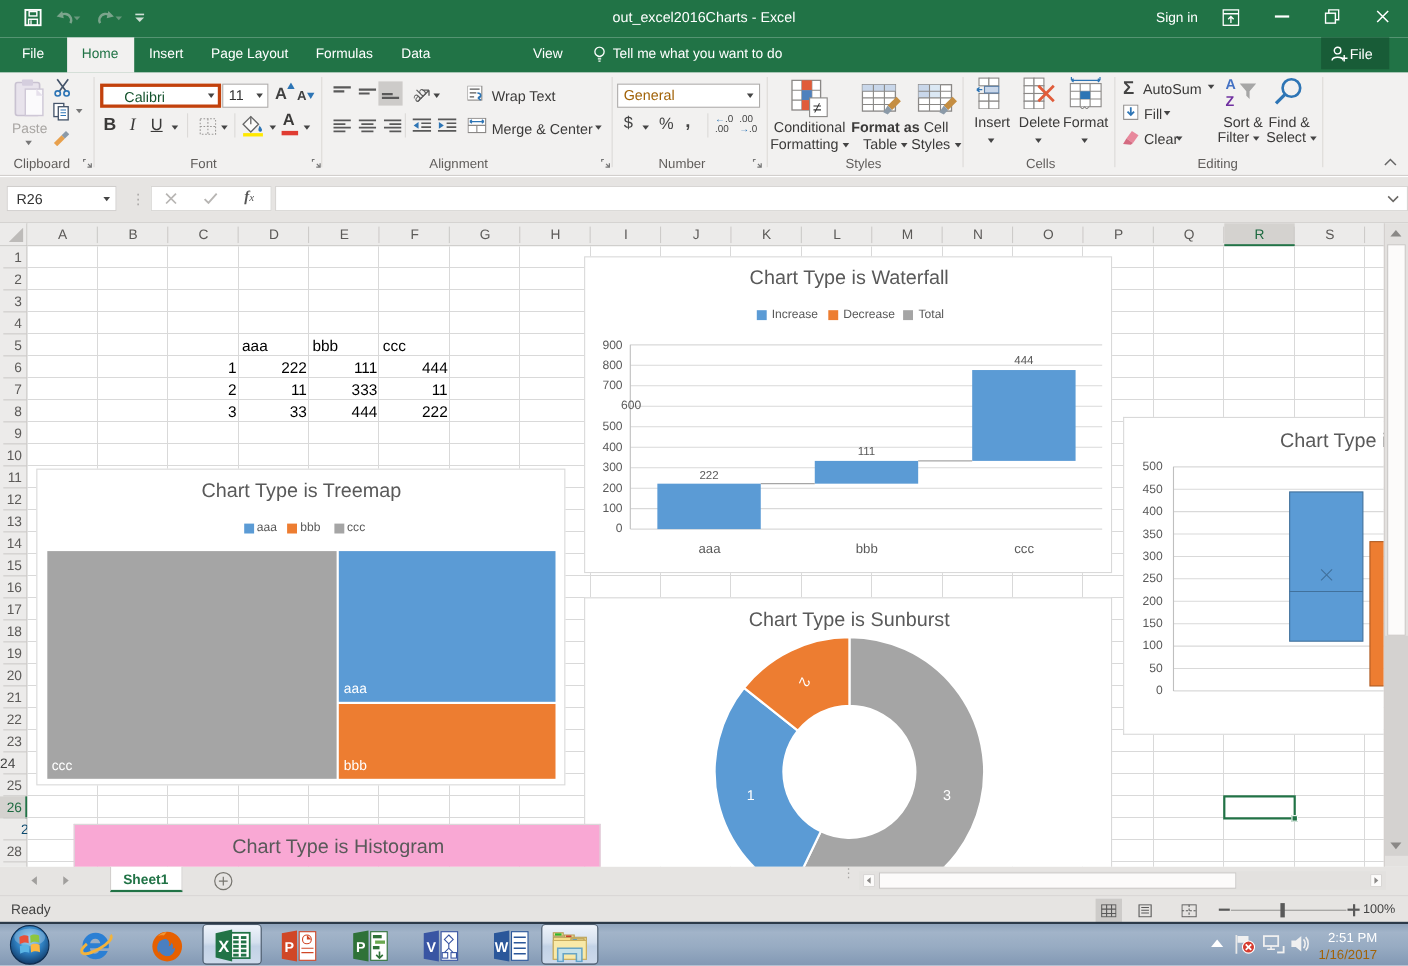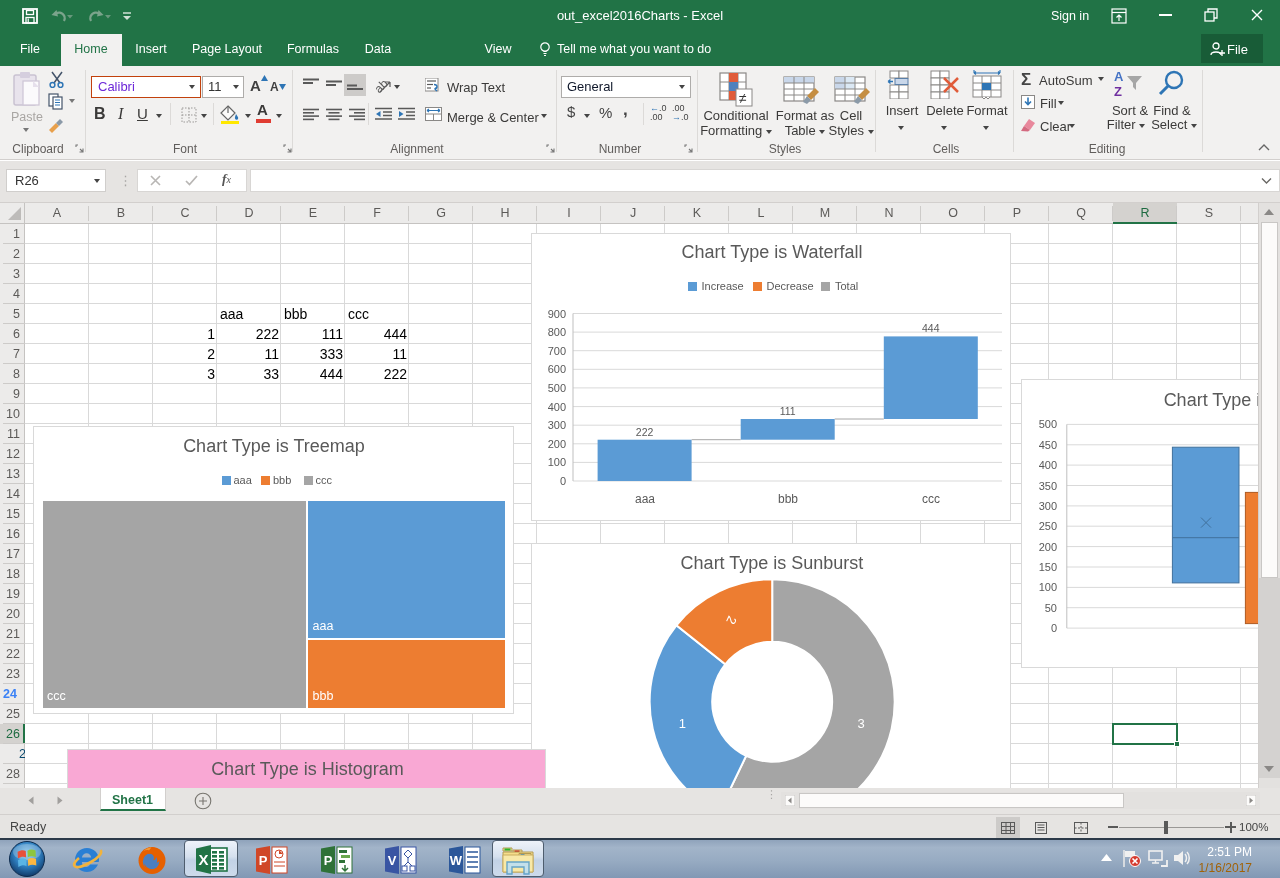--- a/index.html
+++ b/index.html
@@ -117,21 +117,21 @@
 <rect x="5" y="4" width="9" height="12" fill="#fff" stroke="#44546a" stroke-width="1.2"></rect>
 <line x1="7" y1="7" x2="12" y2="7" stroke="#2e75b5" stroke-width="1"></line>
 <line x1="7" y1="9.5" x2="12" y2="9.5" stroke="#2e75b5" stroke-width="1"></line>
 <line x1="7" y1="12" x2="12" y2="12" stroke="#2e75b5" stroke-width="1"></line>
 </svg>
 <div class="ab dd ddg" style="left:69px;top:99px;"></div>
 <svg class="ab" style="left:47px;top:116px" width="16" height="17" viewBox="0 0 16 17">
 <path d="M2 14 L9 7 L12 10 L5 17 Z" fill="#e8a04c"></path>
 <path d="M9 7 L13 3 L16 6 L12 10 Z" fill="#8b9aa8"></path>
 </svg>
-<div class="ab" style="left:91px;top:76px;width:110px;height:22px;background:#fff;border:1px solid #c2410c;font-size:13px;color:#6d28d9;line-height:20px;padding-left:6px;">Calibri</div>
+<div class="ab" style="left:91px;top:76px;width:110px;height:22px;background:#fff;border:3px solid #c2410c;font-size:13px;color:#14532d;line-height:20px;padding-left:19px;">Calibri</div>
 <div class="ab dd" style="left:189px;top:85px;"></div>
 <div class="ab" style="left:202px;top:76px;width:42px;height:22px;background:#fff;border:1px solid #aeacaa;font-size:13px;color:#333;line-height:20px;padding-left:5px;">11</div>
 <div class="ab dd" style="left:233px;top:85px;"></div>
 <div class="ab" style="left:250px;top:77px;font-size:15px;font-weight:bold;color:#404040;">A</div>
 <svg class="ab" style="left:261px;top:75px" width="7" height="6" viewBox="0 0 7 6">
     <path d="M0 6 L3.5 0 L7 6 Z" fill="#2e75b5"></path>
   </svg>
 <div class="ab" style="left:270px;top:80px;font-size:12px;font-weight:bold;color:#404040;">A</div>
 <svg class="ab" style="left:279px;top:84px" width="7" height="6" viewBox="0 0 7 6">
     <path d="M0 0 L3.5 6 L7 0 Z" fill="#2e75b5"></path>
@@ -224,21 +224,21 @@
 </svg>
 <div class="ab" style="left:447px;top:80px;font-size:13px;color:#3b3a39;">Wrap Text</div>
 <svg class="ab" style="left:425px;top:107px" width="18" height="15" viewBox="0 0 18 15">
 <rect x="0.5" y="0.5" width="16" height="13" fill="#fff" stroke="#8a8886" stroke-width="1"></rect>
 <line x1="0.5" y1="7" x2="16.5" y2="7" stroke="#8a8886" stroke-width="1"></line>
 <line x1="8.5" y1="7" x2="8.5" y2="14" stroke="#8a8886" stroke-width="1"></line>
 <path d="M2 3.5 L15 3.5 M2 3.5 L4 2 M2 3.5 L4 5 M15 3.5 L13 2 M15 3.5 L13 5" stroke="#2e75b5" stroke-width="1.2" fill="none"></path>
 </svg>
 <div class="ab" style="left:447px;top:110px;font-size:13px;color:#3b3a39;">Merge &amp; Center</div>
 <div class="ab dd" style="left:541px;top:114px;"></div>
-<div class="ab" style="left:561px;top:76px;width:130px;height:22px;background:#fff;border:1px solid #aeacaa;font-size:13px;color:#0f172a;line-height:20px;padding-left:5px;">General</div>
+<div class="ab" style="left:561px;top:76px;width:130px;height:22px;background:#fff;border:1px solid #aeacaa;font-size:13px;color:#a16207;line-height:20px;padding-left:5px;">General</div>
 <div class="ab dd" style="left:679px;top:85px;"></div>
 <div class="ab" style="left:567px;top:103px;font-size:15px;color:#444;">$</div>
 <div class="ab dd" style="left:584px;top:114px;"></div>
 <div class="ab" style="left:599px;top:104px;font-size:15px;color:#444;">%</div>
 <div class="ab" style="left:623px;top:100px;font-size:17px;font-weight:bold;color:#444;">,</div>
 <div class="ab" style="left:643px;top:103px;width:1px;height:22px;background:#dcdad8;"></div>
 <div class="ab" style="left:650px;top:104px;font-size:9px;color:#444;line-height:9px;"><span style="color:#2e75b5">←</span>.0<br>.00</div>
 <div class="ab" style="left:672px;top:104px;font-size:9px;color:#444;line-height:9px;">.00<br><span style="color:#2e75b5">→</span>.0</div>
 <svg class="ab" style="left:719px;top:72px" width="34" height="36" viewBox="0 0 34 36">
 <rect x="1" y="1" width="26" height="27" fill="#fff" stroke="#8a8886" stroke-width="1.2"></rect>
@@ -259,21 +259,21 @@
 <rect x="1" y="3" width="30" height="24" fill="#fff" stroke="#8a8886" stroke-width="1.2"></rect>
 <rect x="1" y="3" width="30" height="6" fill="#c9d7ea"></rect>
 <line x1="1" y1="9" x2="31" y2="9" stroke="#8a8886"></line>
     <line x1="1" y1="15" x2="31" y2="15" stroke="#8a8886"></line>
     <line x1="1" y1="21" x2="31" y2="21" stroke="#8a8886"></line>
 <line x1="11" y1="3" x2="11" y2="27" stroke="#8a8886"></line>
     <line x1="21" y1="3" x2="21" y2="27" stroke="#8a8886"></line>
 <path d="M24 22 L32 14 L36 18 L28 26 Z" fill="#c58e42"></path>
 <path d="M28 26 L24 30 L20 28 L24 22 Z" fill="#8b9aa8"></path>
 </svg>
-<div class="ab" style="left:755px;top:108px;width:100px;text-align:center;font-size:13px;color:#3b3a39;">Format as</div>
+<div class="ab" style="left:755px;top:108px;width:100px;text-align:center;font-size:13px;color:#3b3a39;font-weight:bold;">Format as</div>
 <div class="ab" style="left:755px;top:123px;width:100px;text-align:center;font-size:13px;color:#3b3a39;">Table <span class="dd"></span></div>
 <svg class="ab" style="left:834px;top:74px" width="40" height="34" viewBox="0 0 40 34">
 <rect x="1" y="3" width="30" height="24" fill="#fff" stroke="#8a8886" stroke-width="1.2"></rect>
 <rect x="1" y="3" width="10" height="12" fill="#c9d7ea"></rect>
 <rect x="11" y="3" width="10" height="12" fill="#dbe8f4"></rect>
 <line x1="1" y1="9" x2="31" y2="9" stroke="#8a8886"></line>
     <line x1="1" y1="15" x2="31" y2="15" stroke="#8a8886"></line>
     <line x1="1" y1="21" x2="31" y2="21" stroke="#8a8886"></line>
 <line x1="11" y1="3" x2="11" y2="27" stroke="#8a8886"></line>
     <line x1="21" y1="3" x2="21" y2="27" stroke="#8a8886"></line>
@@ -456,21 +456,21 @@
 <div class="ab" style="left:0;top:587px;width:20px;text-align:right;font-size:12.5px;color:#5c5a58;">19</div>
 <div class="ab" style="left:3px;top:603px;width:22px;height:1px;background:#cdcbc9;"></div>
 <div class="ab" style="left:0;top:607px;width:20px;text-align:right;font-size:12.5px;color:#5c5a58;">20</div>
 <div class="ab" style="left:3px;top:623px;width:22px;height:1px;background:#cdcbc9;"></div>
 <div class="ab" style="left:0;top:627px;width:20px;text-align:right;font-size:12.5px;color:#5c5a58;">21</div>
 <div class="ab" style="left:3px;top:643px;width:22px;height:1px;background:#cdcbc9;"></div>
 <div class="ab" style="left:0;top:647px;width:20px;text-align:right;font-size:12.5px;color:#5c5a58;">22</div>
 <div class="ab" style="left:3px;top:663px;width:22px;height:1px;background:#cdcbc9;"></div>
 <div class="ab" style="left:0;top:667px;width:20px;text-align:right;font-size:12.5px;color:#5c5a58;">23</div>
 <div class="ab" style="left:3px;top:683px;width:22px;height:1px;background:#cdcbc9;"></div>
-<div class="ab" style="left:0;top:687px;width:20px;text-align:center;font-size:12.5px;color:#3b82f6;font-weight:bold;">24</div>
+<div class="ab" style="left:0;top:687px;width:20px;text-align:left;font-size:12.5px;color:#404040;">24</div>
 <div class="ab" style="left:3px;top:703px;width:22px;height:1px;background:#cdcbc9;"></div>
 <div class="ab" style="left:0;top:707px;width:20px;text-align:right;font-size:12.5px;color:#5c5a58;">25</div>
 <div class="ab" style="left:3px;top:723px;width:22px;height:1px;background:#cdcbc9;"></div>
 <div class="ab" style="left:0;top:724px;width:25px;height:20px;background:#D4D2CF;border-right:2px solid #217346;"></div>
 <div class="ab" style="left:0;top:727px;width:20px;text-align:right;font-size:12.5px;color:#1d6a40;">26</div>
 <div class="ab" style="left:3px;top:743px;width:22px;height:1px;background:#cdcbc9;"></div>
 <div class="ab" style="left:0;top:747px;width:20px;text-align:right;font-size:12.5px;color:#0c4a6e;margin-left:13px;">27</div>
 <div class="ab" style="left:3px;top:763px;width:22px;height:1px;background:#cdcbc9;"></div>
 <div class="ab" style="left:0;top:767px;width:20px;text-align:right;font-size:12.5px;color:#5c5a58;">28</div>
 <div class="ab" style="left:3px;top:783px;width:22px;height:1px;background:#cdcbc9;"></div>
@@ -514,21 +514,21 @@
       <line x1="41" y1="79.5" x2="41" y2="247.0" stroke="#BFBFBF" stroke-width="1"></line>
       <rect x="65.6" y="205.7" width="94" height="41.3" fill="#5B9BD5"></rect>
       <rect x="208.7" y="185.0" width="94" height="20.7" fill="#5B9BD5"></rect>
       <rect x="351.8" y="102.4" width="94" height="82.6" fill="#5B9BD5"></rect>
       <line x1="159.6" y1="205.7" x2="208.7" y2="205.7" stroke="#A6A6A6" stroke-width="1"></line>
       <line x1="302.7" y1="185.0" x2="351.8" y2="185.0" stroke="#A6A6A6" stroke-width="1"></line>
     </svg>
 <div class="ab" style="left:0;top:74px;width:34px;text-align:right;font-size:11px;color:#595959;">900</div>
 <div class="ab" style="left:0;top:92px;width:34px;text-align:right;font-size:11px;color:#595959;">800</div>
 <div class="ab" style="left:0;top:111px;width:34px;text-align:right;font-size:11px;color:#595959;">700</div>
-<div class="ab" style="left:0;top:129px;width:34px;text-align:right;font-size:11px;color:#595959;">600</div>
+<div class="ab" style="left:17px;top:129px;width:34px;text-align:right;font-size:11px;color:#595959;">600</div>
 <div class="ab" style="left:0;top:148px;width:34px;text-align:right;font-size:11px;color:#595959;">500</div>
 <div class="ab" style="left:0;top:167px;width:34px;text-align:right;font-size:11px;color:#595959;">400</div>
 <div class="ab" style="left:0;top:185px;width:34px;text-align:right;font-size:11px;color:#595959;">300</div>
 <div class="ab" style="left:0;top:204px;width:34px;text-align:right;font-size:11px;color:#595959;">200</div>
 <div class="ab" style="left:0;top:222px;width:34px;text-align:right;font-size:11px;color:#595959;">100</div>
 <div class="ab" style="left:0;top:241px;width:34px;text-align:right;font-size:11px;color:#595959;">0</div>
 <div class="ab" style="left:72.6px;top:192px;width:80px;text-align:center;font-size:10.5px;color:#595959;">222</div>
 <div class="ab" style="left:215.7px;top:171px;width:80px;text-align:center;font-size:10.5px;color:#595959;">111</div>
 <div class="ab" style="left:358.8px;top:88px;width:80px;text-align:center;font-size:10.5px;color:#595959;">444</div>
 <div class="ab" style="left:73px;top:258px;width:80px;text-align:center;font-size:12px;color:#595959;">aaa</div>

